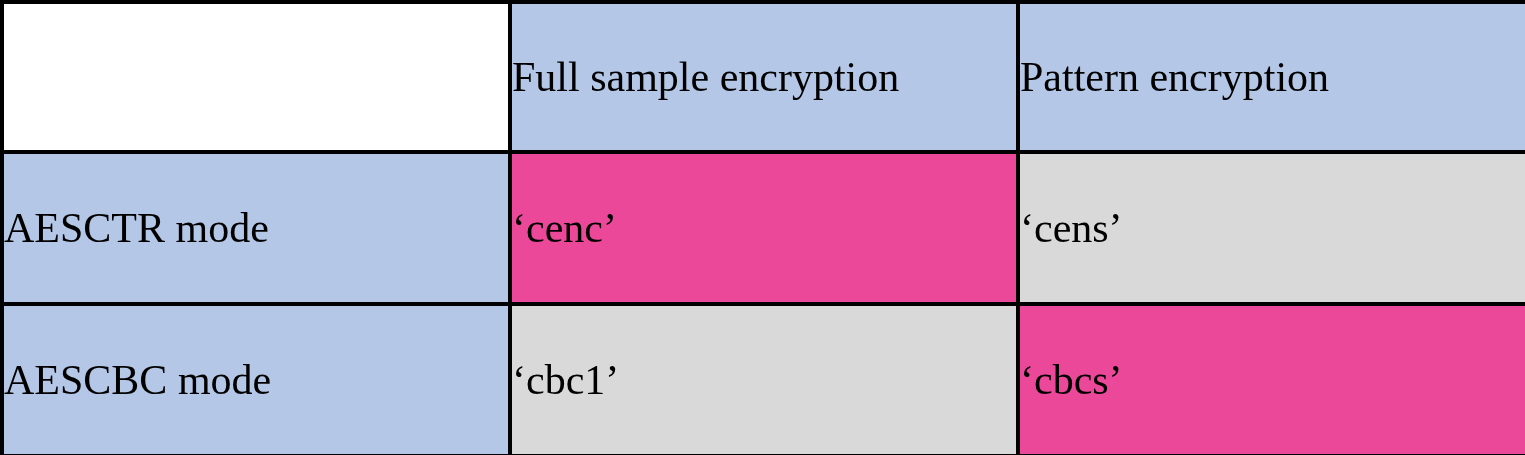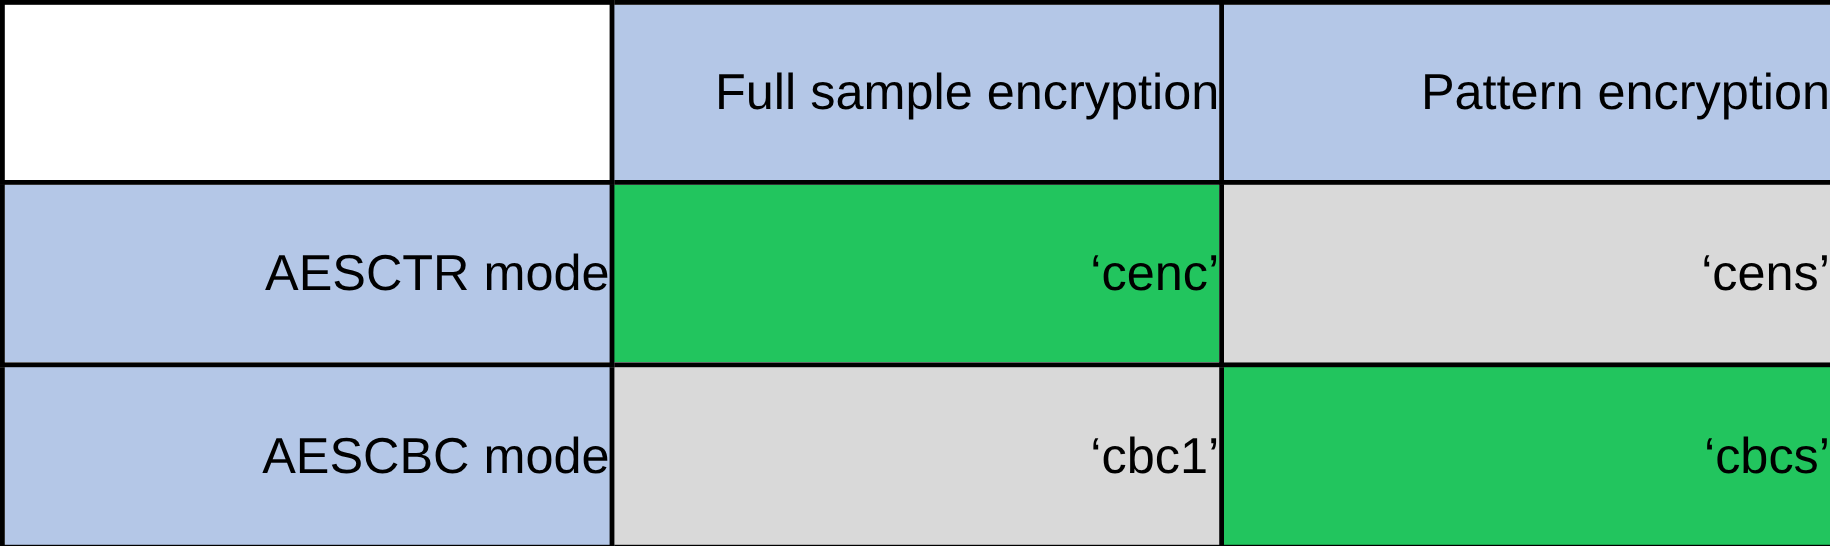--- a/index.html
+++ b/index.html
@@ -11,34 +11,35 @@
     border-collapse: collapse;
     width: 1525px;
     height: 455px;
     table-layout: fixed;
     font-family: "Liberation Sans", sans-serif;
     font-size: 42px;
     color: #000000;
   }
   .scheme-table td, .scheme-table th {
     border: 4px solid #000000;
-    text-align: right;
+    text-align: left;
     vertical-align: middle;
     font-weight: normal;
     padding: 0;
     overflow: hidden;
+    font-family: Liberation Serif, serif;
   }
   .corner {
     border: none;
     background: #ffffff;
   }
   .header-cell, .row-label {
     background: #B4C7E7;
   }
-  .cell-green { background: #22c55e; }
+  .cell-green { background: #ec4899; }
   .cell-gray  { background: #D9D9D9; }
   tr.header-row { height: 150px; }
   tr.data-row   { height: 152px; }
 </style>
 </head>
 <body>
 
 <table class="scheme-table">
   <colgroup>
     <col style="width:508px">

